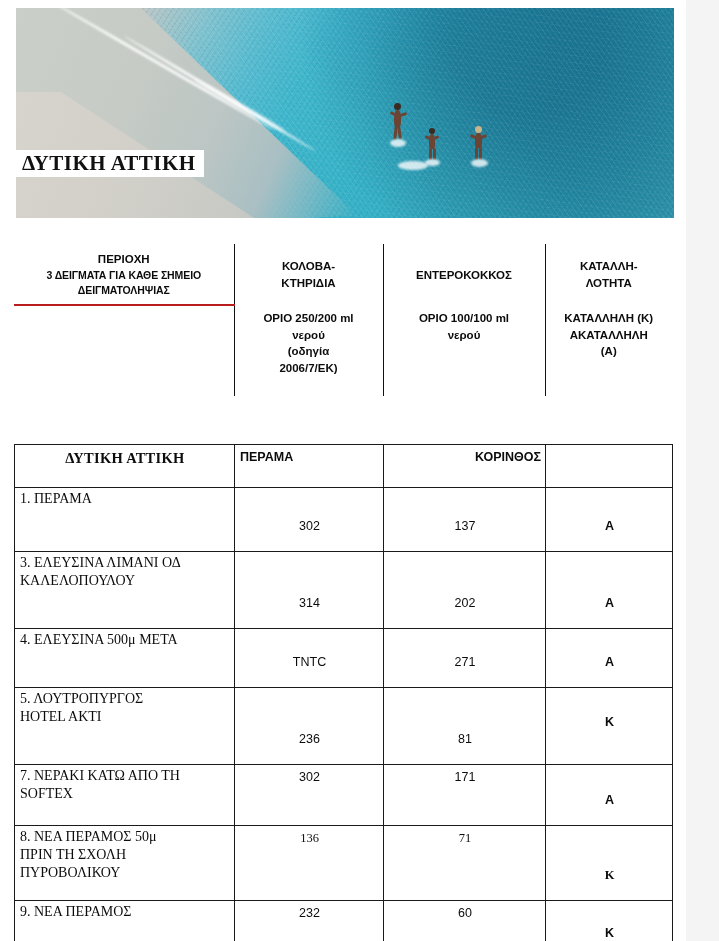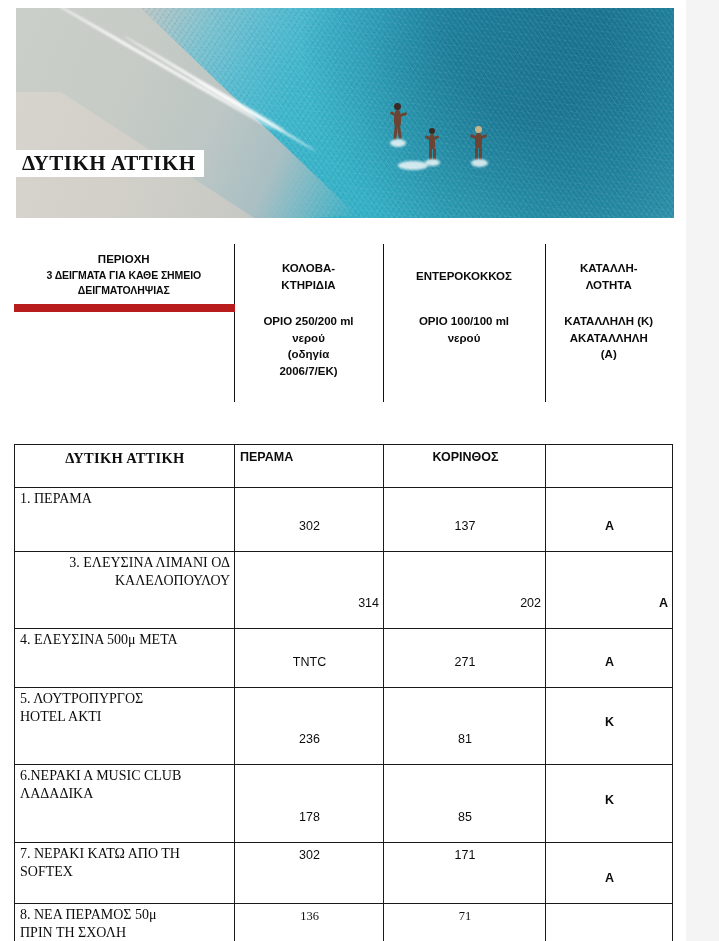--- a/index.html
+++ b/index.html
@@ -103,21 +103,21 @@
   #legend td{
     border:1px solid #111;
     border-top:none;border-bottom:none;
     text-align:center;vertical-align:middle;
     font-weight:bold;font-size:11.5px;color:#0b0b0b;
     line-height:1.45;padding:5px 3px;
   }
   #legend td.nolft{border-left:none;}
   #legend td.norgt{border-right:none;}
   #legend tr.top td{padding-top:7px;padding-bottom:6px;}
-  #legend tr.top td.area{border-bottom:8px solid #b91c1c;}
+  #legend tr.top td.area{border-bottom:2px solid #b91c1c;}
   #legend tr.bot td{height:80px;vertical-align:top;padding-top:5px;}
   #legend tr.bot td.blank{border-left:none;}
   .lg-l1{font-size:11.5px;}
   .lg-l2{font-size:10.5px;font-weight:bold;letter-spacing:-.1px;}
 
   
   #data{
     position:absolute;left:14px;top:444px;width:658px;
     border-collapse:collapse;table-layout:fixed;
   }
@@ -144,21 +144,21 @@
     vertical-align:top;padding-top:4px;
     letter-spacing:.3px;
   }
   #data tr.hdr td.sans{
     font-family:"Liberation Sans",sans-serif;
     font-size:12.5px;letter-spacing:0;
   }
   #data td.name{text-align:left;}
   #data tr.r1 td{height:44px;}
   #data tr.r2 td{height:36px;}
-  #data tr.r3 td{height:57px;text-align:right;}
+  #data tr.r3 td{height:57px;}
   #data tr.r4 td{height:39px;}
   #data tr.r5 td{height:57px;}
   #data tr.r6 td{height:58px;}
   #data tr.r7 td{height:39px;}
   #data tr.r8 td{height:53px;font-family:Liberation Serif, serif;}
   #data tr.r9 td{height:36px;}
   #data tr.hdr td{height:36px;}
   #data tr.r5 td.verd,#data tr.r6 td.verd{vertical-align:middle;padding-bottom:10px;}
   #data tr.r7 td.num,#data tr.r8 td.num,#data tr.r9 td.num{vertical-align:top;padding-top:4px;}
   #data tr.r7 td.verd,#data tr.r8 td.verd,#data tr.r9 td.verd{vertical-align:bottom;}
@@ -266,21 +266,21 @@
     <colgroup>
         <col style="width:220px">
         <col style="width:149px">
         <col style="width:162px">
         <col style="width:127px">
       </colgroup>
     <tbody>
       <tr class="hdr">
         <td class="name" style="text-align:center">ΔΥΤΙΚΗ ΑΤΤΙΚΗ</td>
         <td class="sans">ΠΕΡΑΜΑ</td>
-        <td class="sans" style="text-align:center;padding-left:6px">ΚΟΡΙΝΘΟΣ</td>
+        <td class="sans" style="text-align:right;padding-left:6px">ΚΟΡΙΝΘΟΣ</td>
         <td></td>
       </tr>
 
       <tr class="r1">
         <td class="name">1. ΠΕΡΑΜΑ</td>
         <td class="num">302</td>
         <td class="num">137</td>
         <td class="verd">Α</td>
       </tr>
 
@@ -305,29 +305,20 @@
       <tr class="r5">
         <td class="name">
           <div>5. ΛΟΥΤΡΟΠΥΡΓΟΣ</div>
           <div>HOTEL AKTI</div>
         </td>
         <td class="num">236</td>
         <td class="num">81</td>
         <td class="verd">Κ</td>
       </tr>
 
-      <tr class="r6">
-        <td class="name">
-          <div>6.ΝΕΡΑΚΙ Α MUSIC CLUB</div>
-          <div>ΛΑΔΑΔΙΚΑ</div>
-        </td>
-        <td class="num">178</td>
-        <td class="num">85</td>
-        <td class="verd">Κ</td>
-      </tr>
 
       <tr class="r7">
         <td class="name">
           <div>7. ΝΕΡΑΚΙ ΚΑΤΩ ΑΠΟ ΤΗ</div>
           <div>SOFTEX</div>
         </td>
         <td class="num">302</td>
         <td class="num">171</td>
         <td class="verd">Α</td>
       </tr>

